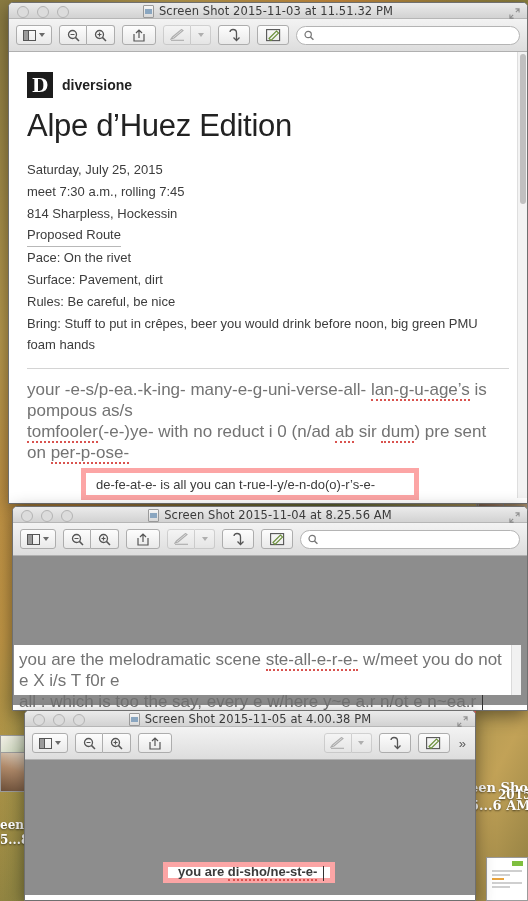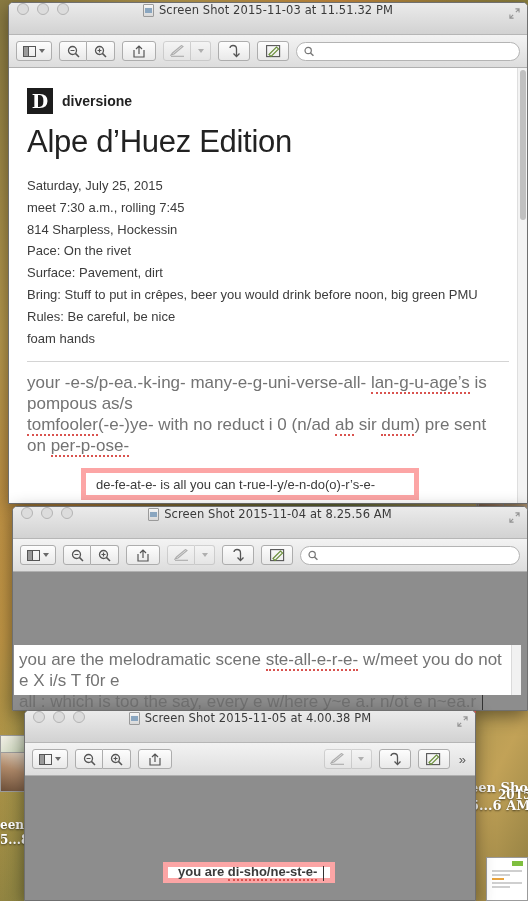--- a/index.html
+++ b/index.html
@@ -58,25 +58,25 @@
   
   .win {
     position: absolute;
     background: #ffffff;
     border: 1px solid #6f6f6f;
     border-radius: 5px 5px 0 0;
     box-shadow: 0 5px 18px rgba(0,0,0,.45);
     overflow: hidden;
   }
   .titlebar {
-    height: 32px;
+    height: 16px;
     background: linear-gradient(#ebebeb, #d2d2d2);
     border-bottom: 1px solid #b6b6b6;
     position: relative;
-    display: flex; align-items: flex-start;
+    display: flex; align-items: flex-end;
   }
   .traffic { display: flex; gap: 8px; margin-left: 8px; }
   .tl {
     width: 12px; height: 12px; border-radius: 50%;
     background: #dcdcdc; border: 1px solid #b3b3b3;
   }
   .title-center {
     position: absolute; left: 0; right: 0;
     display: flex; align-items: center; justify-content: center;
     gap: 5px; pointer-events: none;
@@ -319,24 +319,25 @@
           <div class="brand-mark">D</div>
           <div class="brand-name">diversione</div>
         </div>
 
         <div class="headline">Alpe d’Huez Edition</div>
 
         <div class="pbody" id="doc-lines">
             <p><span class="body-line">Saturday, July 25, 2015</span></p>
             <p><span class="body-line">meet 7:30 a.m., rolling 7:45</span></p>
             <p><span class="body-line">814 Sharpless, Hockessin</span></p>
+            <p><span class="body-line u">Proposed Route</span></p>
             <p><span class="body-line">Pace: On the rivet</span></p>
             <p><span class="body-line">Surface: Pavement, dirt</span></p>
+            <p><span class="body-line">Rules: Be careful, be nice</span></p>
             <p><span class="body-line">Bring: Stuff to put in crêpes, beer you would drink before noon, big green PMU</span></p>
-            <p><span class="body-line">Rules: Be careful, be nice</span></p>
             <p><span class="body-line">foam hands</span></p>
           </div>
 
         <div class="rule"></div>
 
         <div class="smalltxt" id="anno-1"><span>your -e-s/p-ea.-k-ing- many-e-g-uni-verse-all- </span><span class="sp">lan-g-u-age’s</span><span> is pompous as/s</span></div>
         <div class="smalltxt" id="anno-2"><span class="sp">tomfooler</span><span>(-e-)ye- with no reduct i 0 (n/ad </span><span class="sp">ab</span><span> sir </span><span class="sp">dum</span><span>) pre sent on </span><span class="sp">per-p-ose-</span></div>
       </div>
 
       <div class="vscroll">

